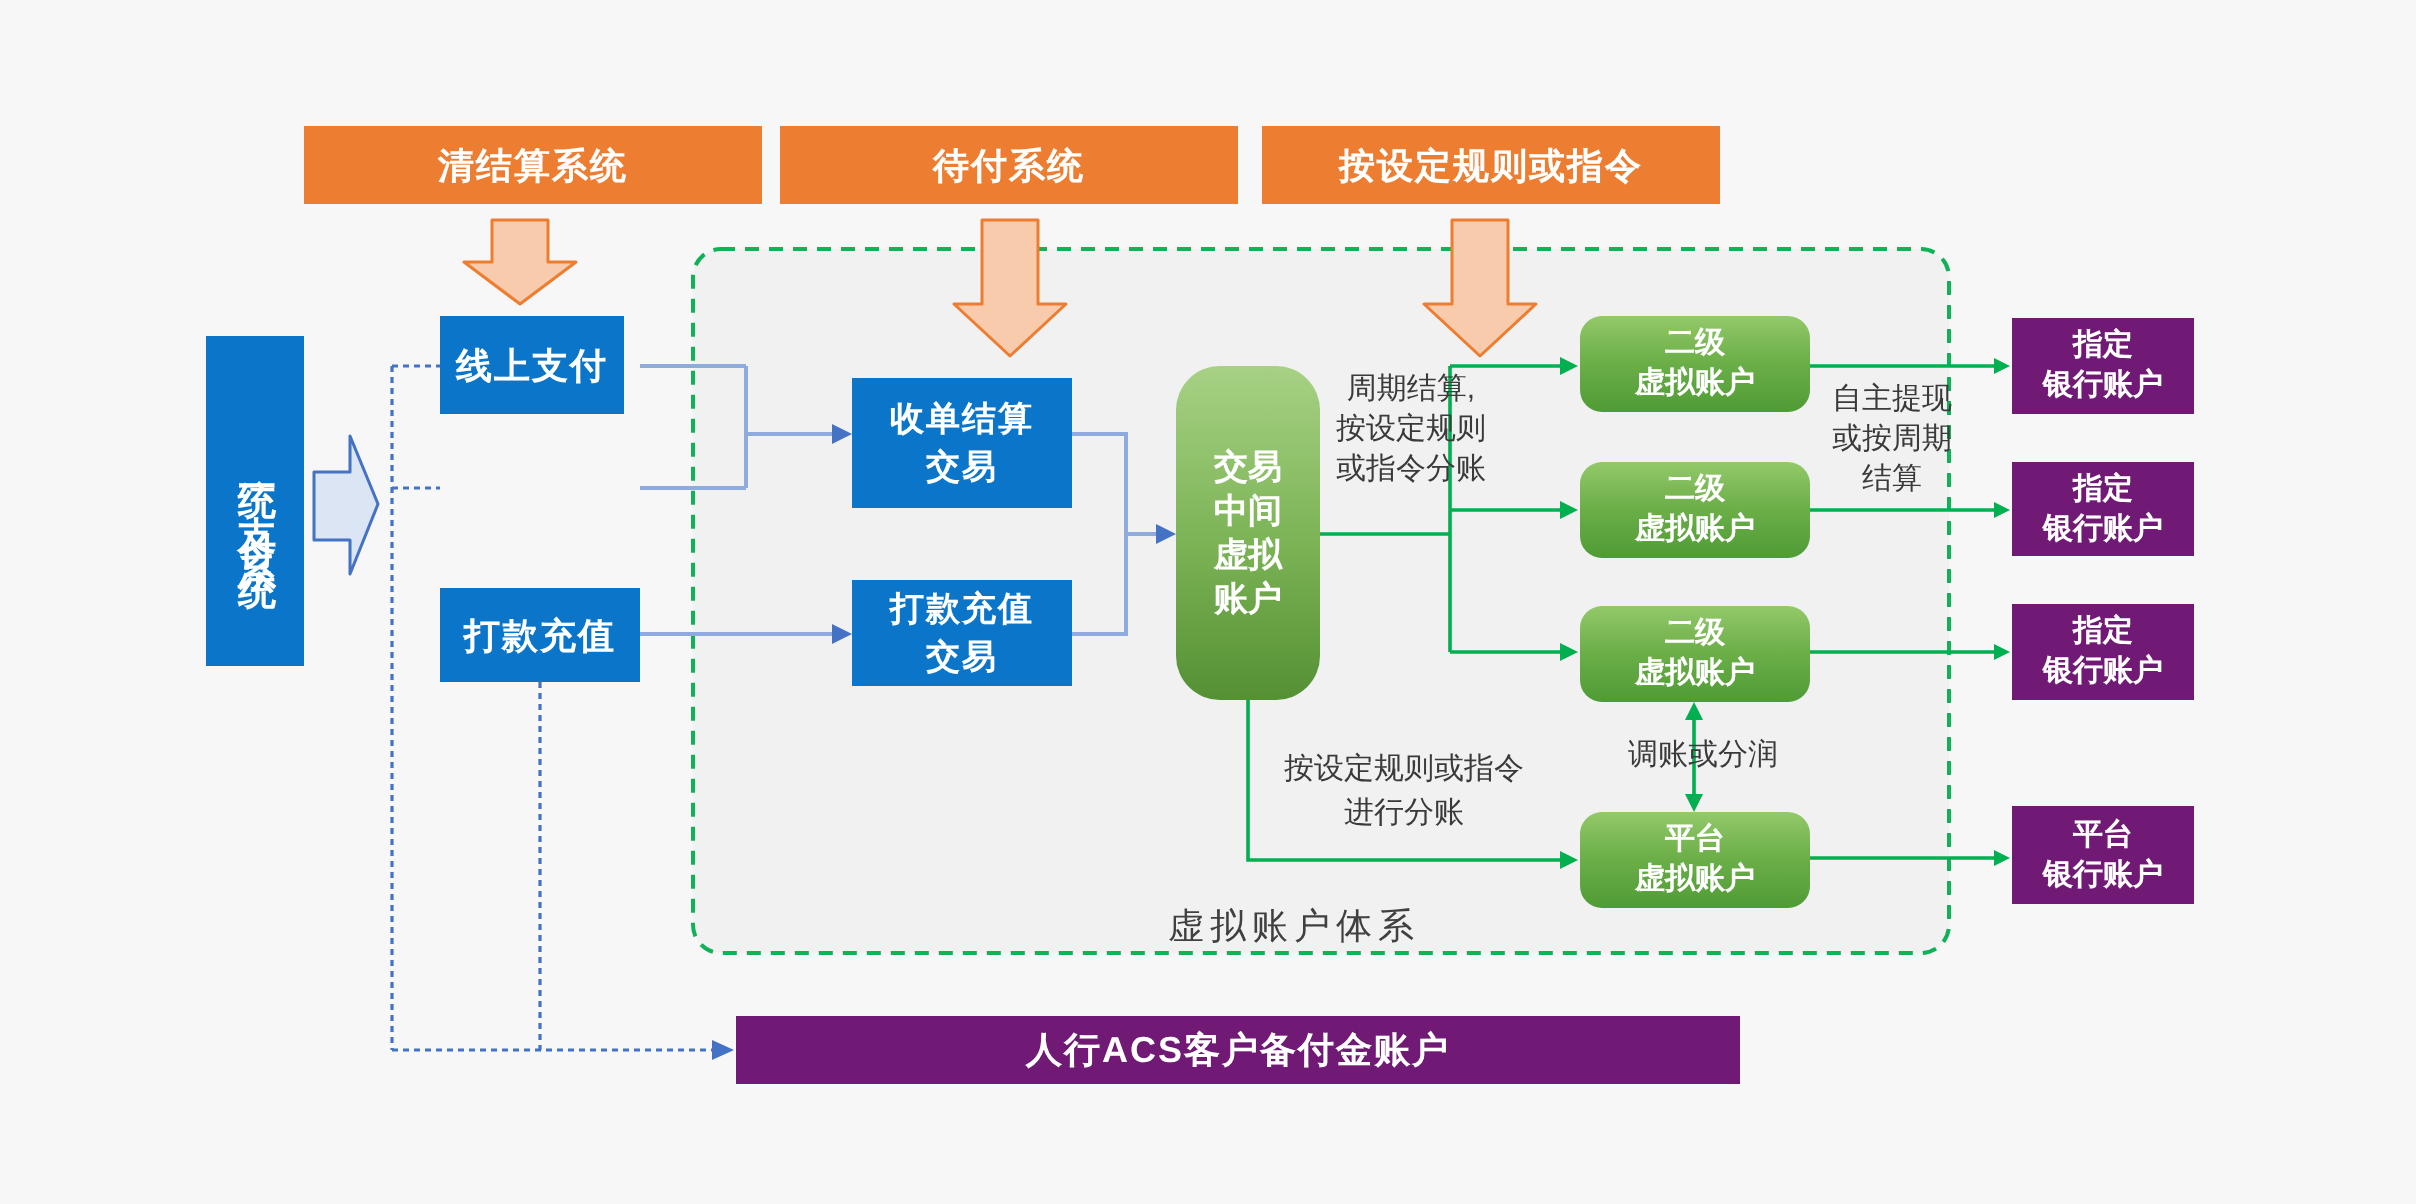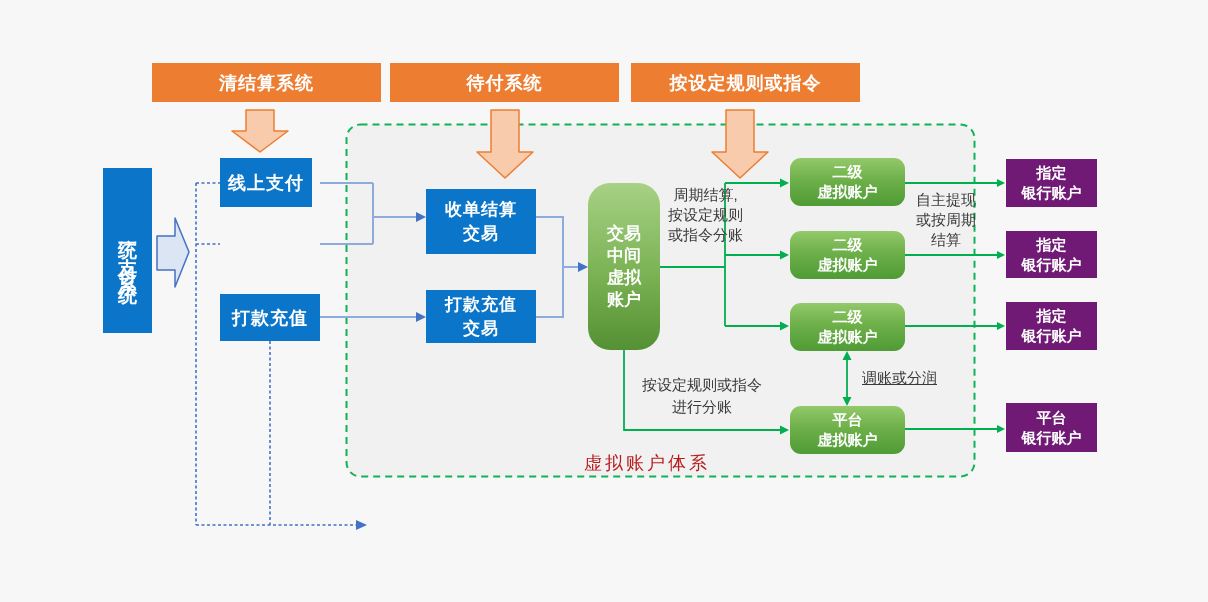--- a/index.html
+++ b/index.html
@@ -26,21 +26,21 @@
   .gbig{
     background:linear-gradient(180deg,#a7d184 0%,#7ab254 55%,#549034 100%);
     border-radius:22px;font-size:17px;line-height:22px;
   }
   .ylw{background:#701a75;font-size:15px;line-height:20px;}
   .note{
     position:absolute;color:#3a3a3a;font-size:15px;line-height:20px;
     white-space:pre-line;z-index:3;text-align:center;
   }
   .syslabel{
-    position:absolute;color:#b91c1c;font-size:18px;letter-spacing:3px;z-index:3;
+    position:absolute;color:#404040;font-size:18px;letter-spacing:3px;z-index:3;
   }
   svg.wires{position:absolute;left:0;top:0;z-index:2;}
 </style>
 </head>
 <body>
 
 <div id="canvas">
 
   <svg class="wires" width="1208" height="602" viewBox="0 0 1208 602">
 
@@ -107,26 +107,27 @@
 
   <div class="box ylw" style="left:1006px;top:159px;width:91px;height:48px;">指定
 银行账户</div>
   <div class="box ylw" style="left:1006px;top:231px;width:91px;height:47px;">指定
 银行账户</div>
   <div class="box ylw" style="left:1006px;top:302px;width:91px;height:48px;">指定
 银行账户</div>
   <div class="box ylw" style="left:1006px;top:403px;width:91px;height:49px;">平台
 银行账户</div>
 
+  <div class="box ylw" style="left:368px;top:508px;width:502px;height:34px;font-size:18px;letter-spacing:1px;">人行ACS客户备付金账户</div>
 
   <div class="syslabel" style="left:584px;top:451px;">虚拟账户体系</div>
 
   <div class="note" style="left:668px;top:185px;">周期结算,
 按设定规则
 或指令分账</div>
   <div class="note" style="left:916px;top:190px;">自主提现
 或按周期
 结算</div>
   <div class="note" style="left:642px;top:374px;line-height:22px;">按设定规则或指令
 进行分账</div>
-  <div class="note" style="left:862px;top:368px;text-decoration:underline;">调账或分润</div>
+  <div class="note" style="left:814px;top:368px;">调账或分润</div>
 
 </div>
 
 </body></html>

